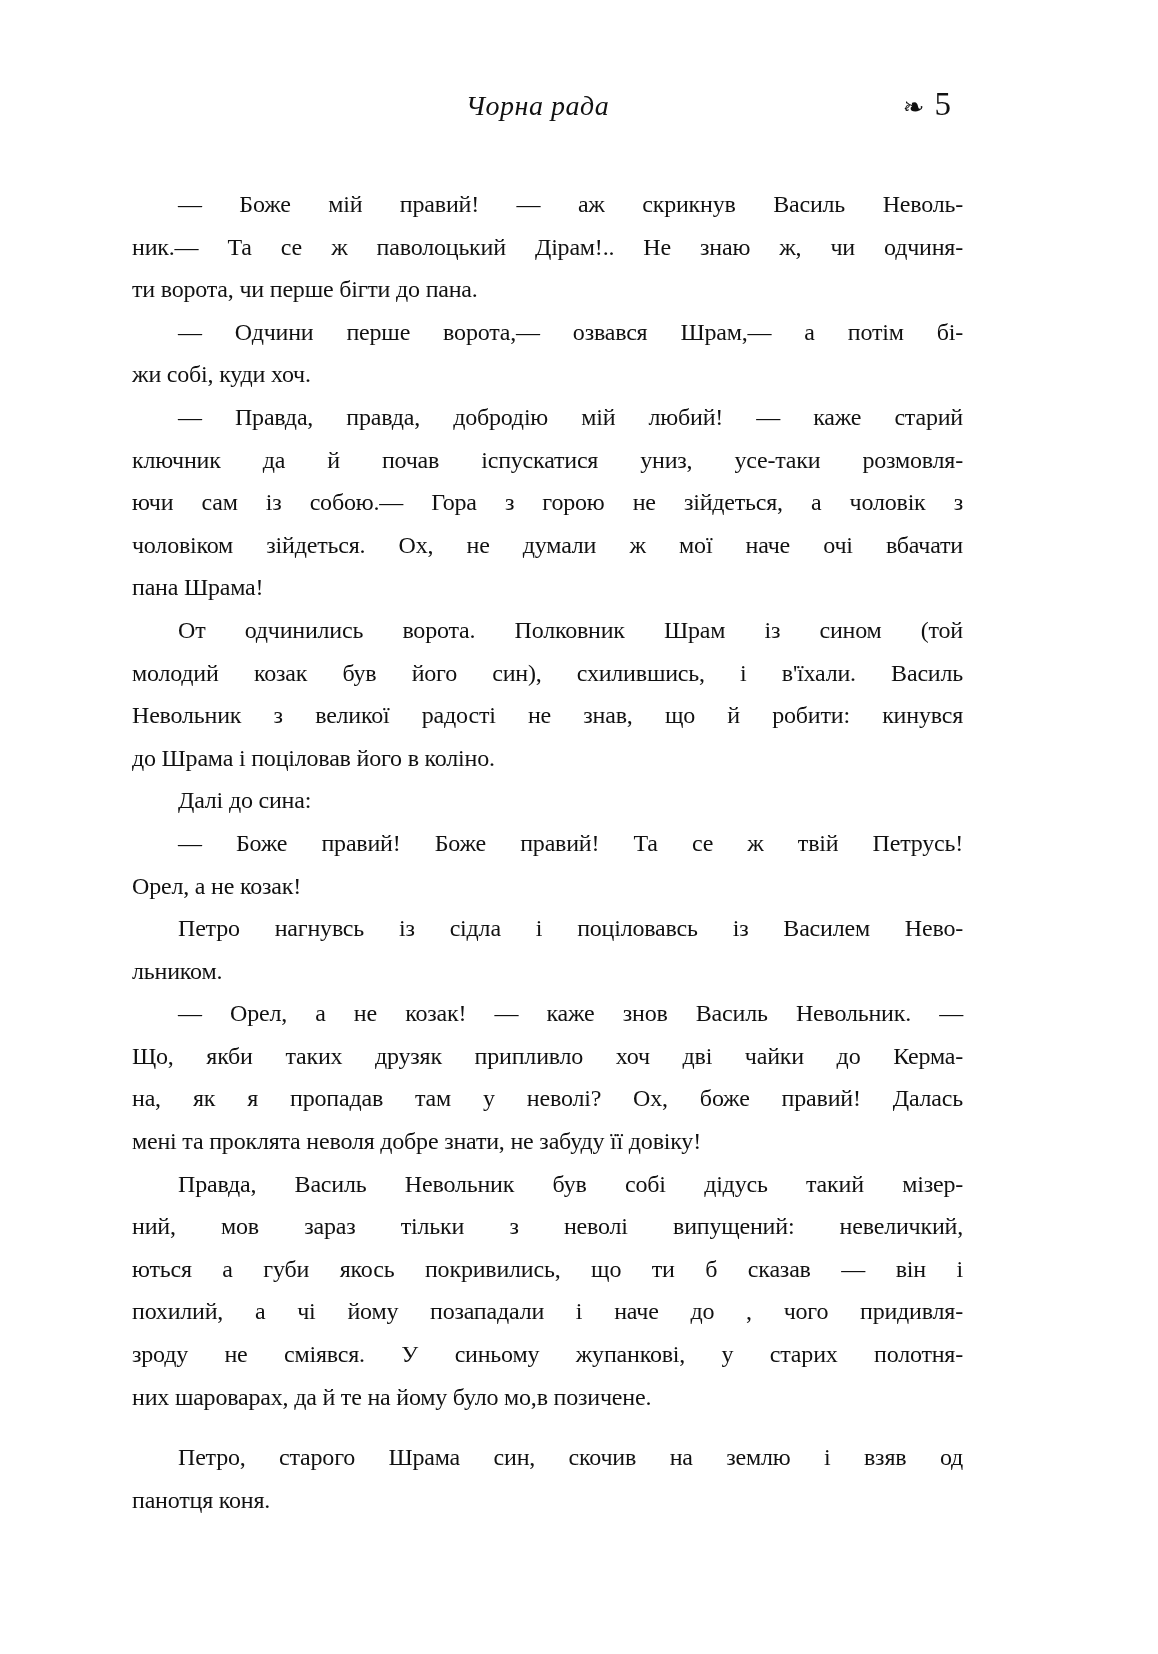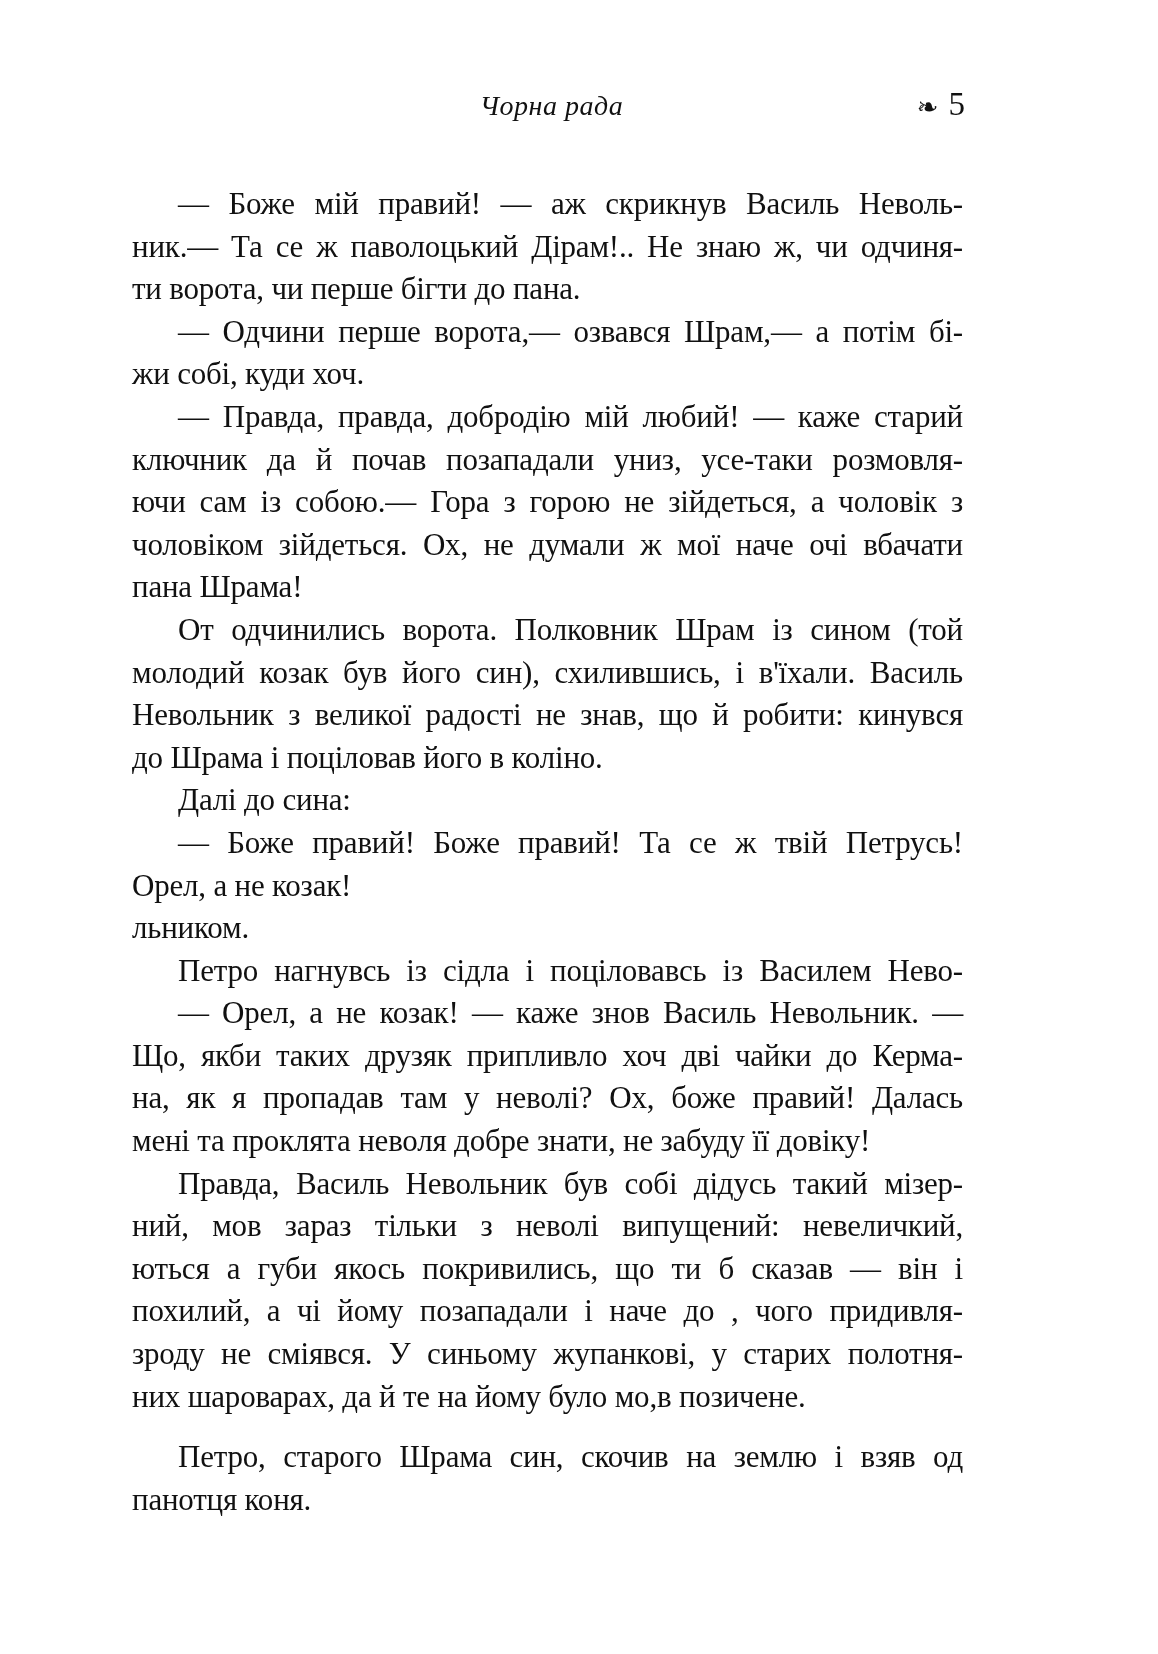--- a/index.html
+++ b/index.html
@@ -13,21 +13,21 @@
     width: 1158px;
     height: 1654px;
     background: #ffffff;
     color: #111111;
     font-family: "Liberation Serif", "DejaVu Serif", serif;
     overflow: hidden;
   }
   .running-head {
     position: absolute;
     top: 88px;
-    left: 136px;
+    left: 122px;
     width: 831px;
     height: 44px;
   }
   .running-title {
     position: absolute;
     left: 0;
     right: 0;
     top: 2px;
     text-align: center;
     font-style: italic;
@@ -53,21 +53,21 @@
   .folio-number {
     font-size: 33px;
     line-height: 1;
     color: #111111;
   }
   .text-block {
     position: absolute;
     left: 132px;
     top: 183px;
     width: 831px;
-    font-size: 31px;
+    font-size: 24px;
     letter-spacing: -0.2px;
   }
   .line {
     line-height: 42.6px;
     text-align: justify;
     -moz-text-align-last: justify;
     text-align-last: justify;
     white-space: normal;
   }
   .line.end {
@@ -95,33 +95,33 @@
     </div>
   </div>
 
   <div class="text-block">
       <div class="line indent">— Боже мій правий! — аж скрикнув Василь Неволь-</div>
       <div class="line">ник.— Та се ж паволоцький Дірам!.. Не знаю ж, чи одчиня-</div>
       <div class="line end">ти ворота, чи перше бігти до пана.</div>
       <div class="line indent">— Одчини перше ворота,— озвався Шрам,— а потім бі-</div>
       <div class="line end">жи собі, куди хоч.</div>
       <div class="line indent">— Правда, правда, добродію мій любий! — каже старий</div>
-      <div class="line">ключник да й почав позападали униз, усе-таки розмовля-</div>
+      <div class="line">ключник да й почав іспускатися униз, усе-таки розмовля-</div>
       <div class="line">ючи сам із собою.— Гора з горою не зійдеться, а чоловік з</div>
       <div class="line">чоловіком зійдеться. Ох, не думали ж мої наче очі вбачати</div>
       <div class="line end">пана Шрама!</div>
       <div class="line indent">От одчинились ворота. Полковник Шрам із сином (той</div>
       <div class="line">молодий козак був його син), схилившись, і в'їхали. Василь</div>
       <div class="line">Невольник з великої радості не знав, що й робити: кинувся</div>
       <div class="line end">до Шрама і поціловав його в коліно.</div>
       <div class="line indent end">Далі до сина:</div>
       <div class="line indent">— Боже правий! Боже правий! Та се ж твій Петрусь!</div>
       <div class="line end">Орел, а не козак!</div>
+      <div class="line indent">Петро нагнувсь із сідла і поціловавсь із Василем Нево-</div>
       <div class="line end">льником.</div>
-      <div class="line indent">Петро нагнувсь із сідла і поціловавсь із Василем Нево-</div>
       <div class="line indent">— Орел, а не козак! — каже знов Василь Невольник. —</div>
       <div class="line">Що, якби таких друзяк припливло хоч дві чайки до Керма-</div>
       <div class="line">на, як я пропадав там у неволі? Ох, боже правий! Далась</div>
       <div class="line end">мені та проклята неволя добре знати, не забуду її довіку!</div>
       <div class="line indent">Правда, Василь Невольник був собі дідусь такий мізер-</div>
       <div class="line">ний, мов зараз тільки з неволі випущений: невеличкий,</div>
       <div class="line">ються а губи якось покривились, що ти б сказав — він і</div>
       <div class="line">похилий, а чі йому позападали і наче до , чого придивля-</div>
       <div class="line">зроду не сміявся. У синьому жупанкові, у старих полотня-</div>
       <div class="line end">них шароварах, да й те на йому було мо,в позичене.</div>

